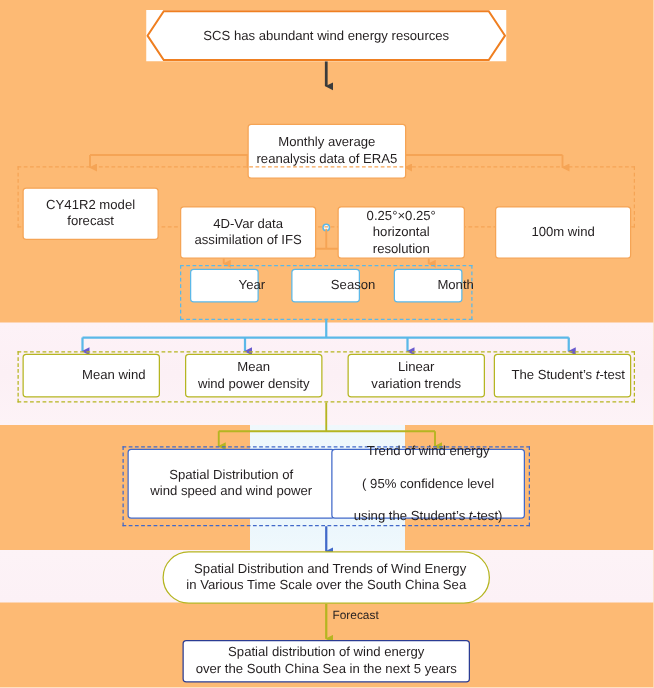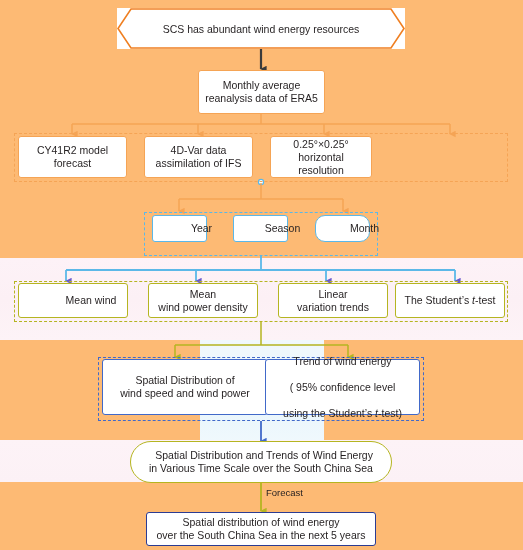--- a/index.html
+++ b/index.html
@@ -39,21 +39,21 @@
     justify-content:center;
     text-align:center;
     font-size:10.5px;
     line-height:13px;
     color:#231f20;
     background:#ffffff;
     border-radius:3px;
     padding:2px 4px;
     white-space:pre-line;
   }
-  .node.orange{border:1.4px solid #f5a455;}
+  .node.orange{border:1.4px solid #f5a455;margin-top:29px;}
   .node.blue{border:1.4px solid #5bb8e8;padding-left:48px;}
   .node.olive{border:1.4px solid #b5b521;}
   .node.blueDark{border:1.4px solid #4169c9;}
   .node.navy{border:1.6px solid #2b3c93;}
 
   
   .hex{
     position:absolute;
     box-sizing:border-box;
     display:flex;align-items:center;justify-content:center;
@@ -168,59 +168,62 @@
     <span class="hextext">SCS has abundant wind energy resources</span>
   </div>
 
   <div class="node orange" style="left:198px;top:70px;width:127px;height:44px;">
     <span>Monthly average
 reanalysis data of ERA5</span>
   </div>
 
   <div class="group orange" style="left:14px;top:133px;width:494px;height:49px;"></div>
 
-  <div class="node orange" style="left:18px;top:136px;width:109px;height:42px;align-items:center;">
+  <div class="node orange" style="left:18px;top:121px;width:109px;height:42px;align-items:center;">
     <span>CY41R2 model
 forecast</span>
   </div>
   <div class="node orange" style="left:144px;top:136px;width:109px;height:42px;">
     <span>4D-Var data
 assimilation of IFS</span>
   </div>
   <div class="node orange" style="left:270px;top:136px;width:102px;height:42px;">
     <span>0.25°×0.25°
 horizontal resolution</span>
   </div>
+  <div class="node orange" style="left:396px;top:136px;width:109px;height:42px;">
+    <span>100m wind</span>
+  </div>
 
   <div class="group blue" style="left:144px;top:212px;width:234px;height:44px;"></div>
 
   <div class="node blue" style="left:152px;top:215px;width:55px;height:27px;">
     <span>Year</span>
   </div>
   <div class="node blue" style="left:233px;top:215px;width:55px;height:27px;">
     <span>Season</span>
   </div>
-  <div class="node blue" style="left:315px;top:215px;width:55px;height:27px;border-radius:10px;">
+  <div class="node blue" style="left:315px;top:215px;width:55px;height:27px;">
     <span>Month</span>
   </div>
 
   <div class="group olive" style="left:14px;top:281px;width:494px;height:41px;"></div>
 
   <div class="node olive" style="left:18px;top:283px;width:110px;height:35px;padding-left:40px;">
     <span>Mean wind</span>
   </div>
   <div class="node olive" style="left:148px;top:283px;width:110px;height:35px;">
     <span>Mean
 wind power density</span>
   </div>
   <div class="node olive" style="left:278px;top:283px;width:110px;height:35px;">
     <span>Linear
 variation trends</span>
   </div>
-  <div class="node olive" style="left:395px;top:283px;width:110px;height:35px;">
+  <div class="node olive" style="left:395px;top:283px;width:110px;height:35px;justify-content:flex-end;">
     <span><span>The Student’s </span><span class="ital">t</span><span>-test</span></span>
   </div>
 
   <div class="group blueDark" style="left:98px;top:357px;width:326px;height:64px;"></div>
 
   <div class="node blueDark" style="left:102px;top:359px;width:166px;height:56px;">
     <span>Spatial Distribution of
 wind speed and wind power</span>
   </div>
 

